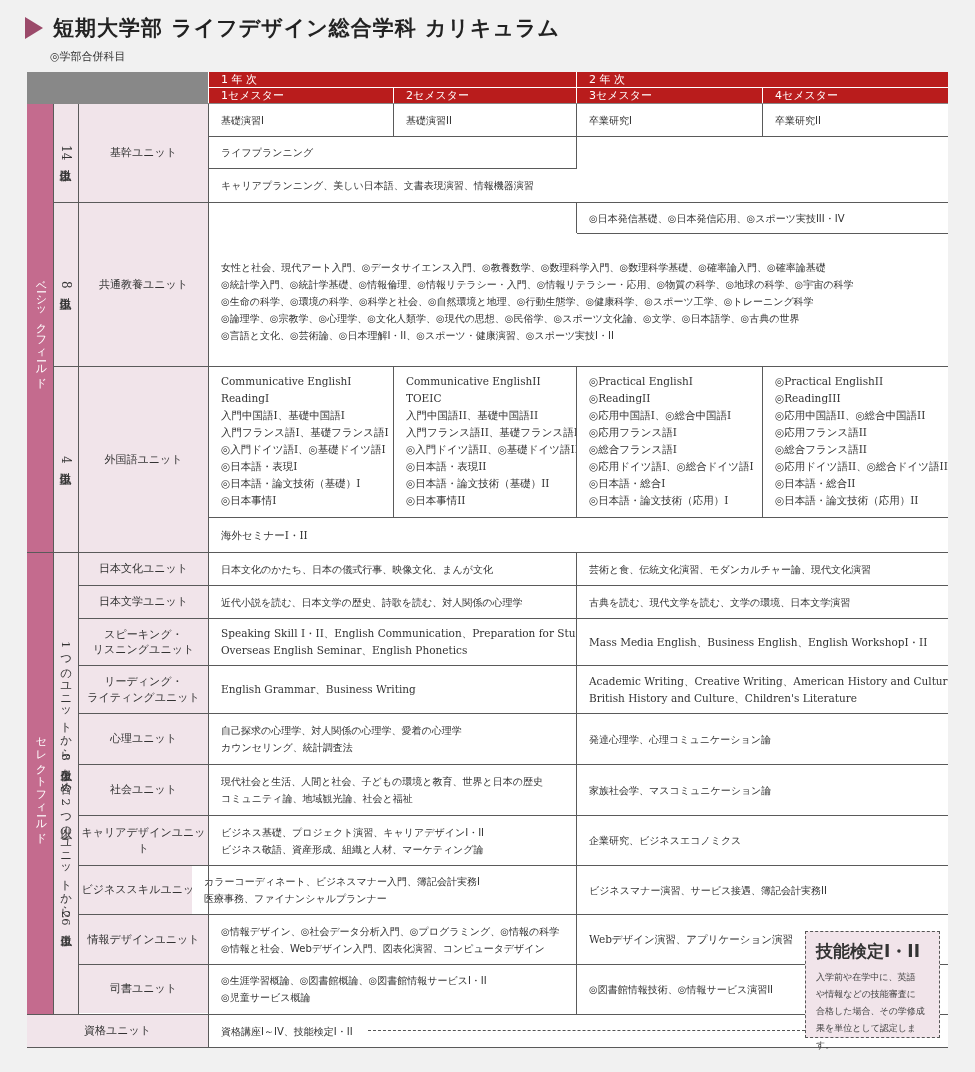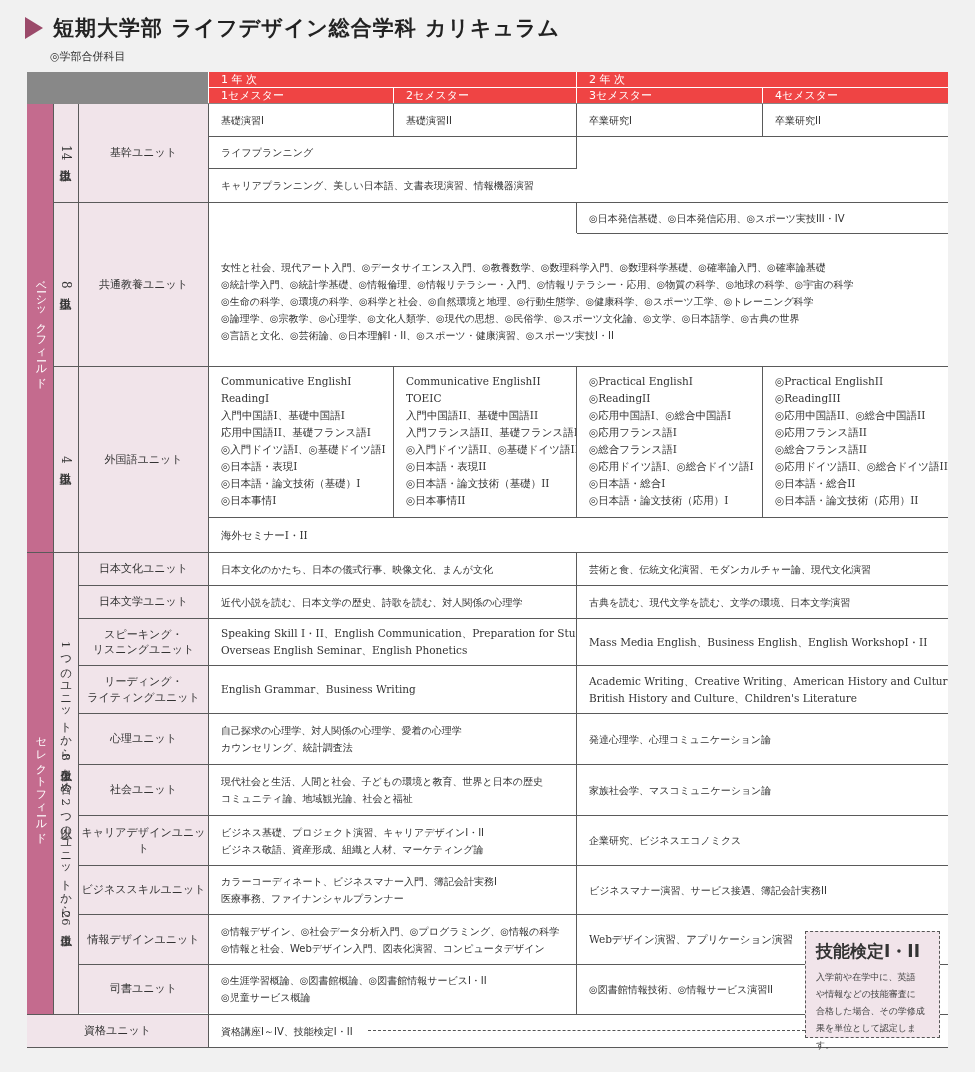--- a/index.html
+++ b/index.html
@@ -4,21 +4,21 @@
 <style>
   * { box-sizing: border-box; margin: 0; padding: 0; }
   html, body { width: 975px; height: 1072px; background: #f1f1f1; overflow: hidden; }
   body { font-family: "DejaVu Serif", "Liberation Serif", serif; color: #333; position: relative; }
   .title-wrap { position: absolute; left: 25px; top: 14px; display: flex; align-items: center; }
   .tri { width: 0; height: 0; border-top: 11px solid transparent; border-bottom: 11px solid transparent; border-left: 18px solid #9b4a6a; margin-right: 10px; }
   .title { font-size: 21px; font-weight: bold; color: #222; letter-spacing: 1px; }
   .subnote { position: absolute; left: 50px; top: 49px; font-size: 11px; color: #333; font-family: "DejaVu Sans", sans-serif; }
 
   .abs { position: absolute; }
-  .hdr { background: #ef4444; color: #fff; font-family: "DejaVu Sans", sans-serif; font-size: 11px; padding-left: 12px; display:flex; align-items:center; }
+  .hdr { background: #b91c1c; color: #fff; font-family: "DejaVu Sans", sans-serif; font-size: 11px; padding-left: 12px; display:flex; align-items:center; }
   .line-h { position: absolute; height: 1px; background: #5a5a5a; }
   .line-v { position: absolute; width: 1px; background: #5a5a5a; }
   .field { background: #c46b8e; color: #fff; font-family: "DejaVu Sans", sans-serif; font-size: 11px; writing-mode: vertical-rl; display:flex; align-items:center; justify-content:center; letter-spacing: 1px; }
   .pink { background: #f1e4ea; }
   .credit { writing-mode: vertical-rl; font-size: 12px; color: #333; display:flex; align-items:center; justify-content:center; line-height: 1; }
   .unit { font-family: "DejaVu Sans", sans-serif; font-size: 11px; color: #333; display:flex; align-items:center; justify-content:center; text-align:center; line-height: 1.4; }
   .cell { background: #fff; font-size: 10.5px; line-height: 17px; padding-left: 12px; display:flex; flex-direction: column; justify-content:center; color:#333; white-space: nowrap; overflow: hidden; }
   .cell.top { justify-content: flex-start; padding-top: 6px; }
   .cell .ln { display:block; }
   .sans { font-family: "DejaVu Sans", sans-serif; font-size: 10px; }
@@ -69,21 +69,21 @@
   <span class="ln">◎統計学入門、◎統計学基礎、◎情報倫理、◎情報リテラシー・入門、◎情報リテラシー・応用、◎物質の科学、◎地球の科学、◎宇宙の科学</span>
   <span class="ln">◎生命の科学、◎環境の科学、◎科学と社会、◎自然環境と地理、◎行動生態学、◎健康科学、◎スポーツ工学、◎トレーニング科学</span>
   <span class="ln">◎論理学、◎宗教学、◎心理学、◎文化人類学、◎現代の思想、◎民俗学、◎スポーツ文化論、◎文学、◎日本語学、◎古典の世界</span>
   <span class="ln">◎言語と文化、◎芸術論、◎日本理解I・II、◎スポーツ・健康演習、◎スポーツ実技I・II</span>
 </div>
 
 <div class="abs cell top" style="left:209px;top:367px;width:184px;height:150px;font-size:10.5px;">
   <span class="ln">Communicative EnglishI</span>
     <span class="ln">ReadingI</span>
     <span class="ln">入門中国語I、基礎中国語I</span>
-    <span class="ln">応用中国語II、基礎フランス語I</span>
+    <span class="ln">入門フランス語I、基礎フランス語I</span>
     <span class="ln">◎入門ドイツ語I、◎基礎ドイツ語I</span>
     <span class="ln">◎日本語・表現I</span>
     <span class="ln">◎日本語・論文技術（基礎）I</span>
     <span class="ln">◎日本事情I</span>
 </div>
 <div class="abs cell top" style="left:394px;top:367px;width:182px;height:150px;">
   <span class="ln">Communicative EnglishII</span>
     <span class="ln">TOEIC</span>
     <span class="ln">入門中国語II、基礎中国語II</span>
     <span class="ln">入門フランス語II、基礎フランス語II</span>
@@ -167,21 +167,21 @@
     </div>
     <div class="abs pink unit" style="left: 79px; top: 816px; width: 129px; height: 49px; white-space: pre-line;">キャリアデザインユニット</div>
     <div class="abs cell sans" style="left: 209px; top: 816px; width: 367px; height: 49px;">
       <span class="ln">ビジネス基礎、プロジェクト演習、キャリアデザインI・II</span>
       <span class="ln">ビジネス敬語、資産形成、組織と人材、マーケティング論</span>
     </div>
     <div class="abs cell sans" style="left: 577px; top: 816px; width: 371px; height: 49px;">
       <span class="ln">企業研究、ビジネスエコノミクス</span>
     </div>
     <div class="abs pink unit" style="left: 79px; top: 866px; width: 129px; height: 48px; white-space: pre-line;">ビジネススキルユニット</div>
-    <div class="abs cell sans" style="left: 209px; top: 866px; width: 367px; height: 48px;">
+    <div class="abs cell sans" style="left: 192px; top: 866px; width: 367px; height: 48px;">
       <span class="ln">カラーコーディネート、ビジネスマナー入門、簿記会計実務I</span>
       <span class="ln">医療事務、ファイナンシャルプランナー</span>
     </div>
     <div class="abs cell sans" style="left: 577px; top: 866px; width: 371px; height: 48px;">
       <span class="ln">ビジネスマナー演習、サービス接遇、簿記会計実務II</span>
     </div>
     <div class="abs pink unit" style="left: 79px; top: 915px; width: 129px; height: 49px; white-space: pre-line;">情報デザインユニット</div>
     <div class="abs cell sans" style="left: 209px; top: 915px; width: 367px; height: 49px;">
       <span class="ln">◎情報デザイン、◎社会データ分析入門、◎プログラミング、◎情報の科学</span>
       <span class="ln">◎情報と社会、Webデザイン入門、図表化演習、コンピュータデザイン</span>

